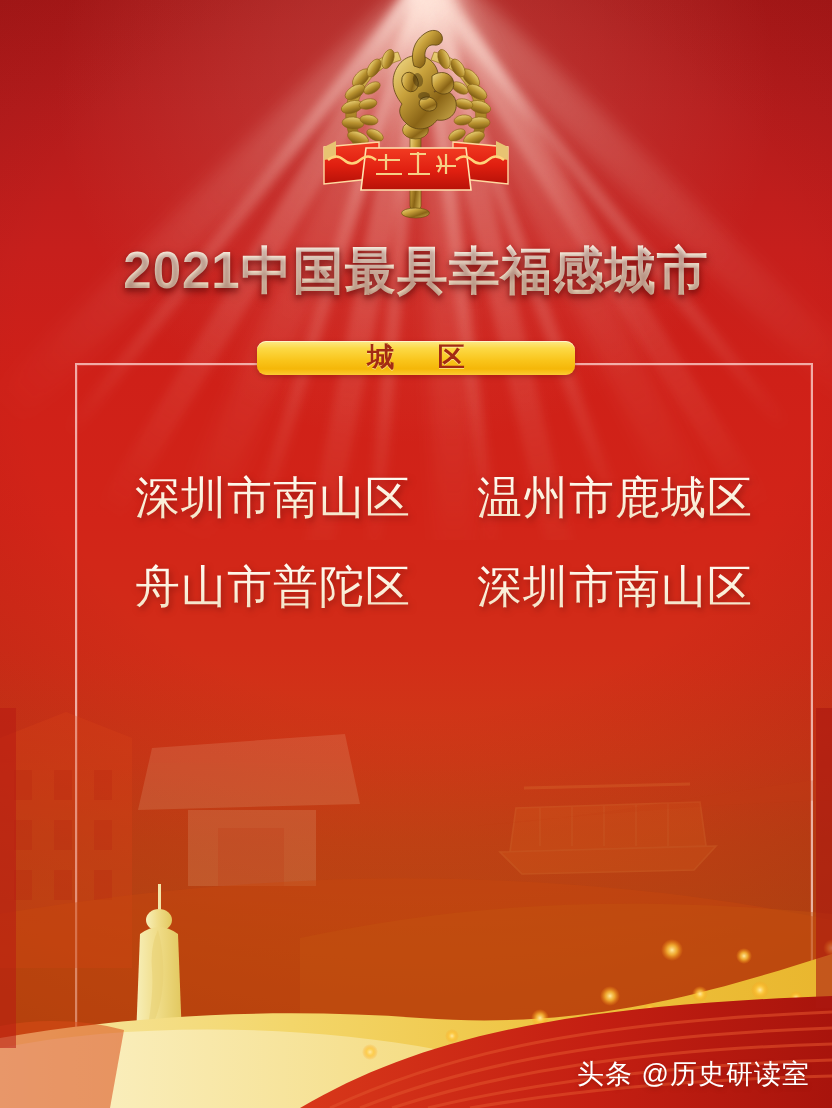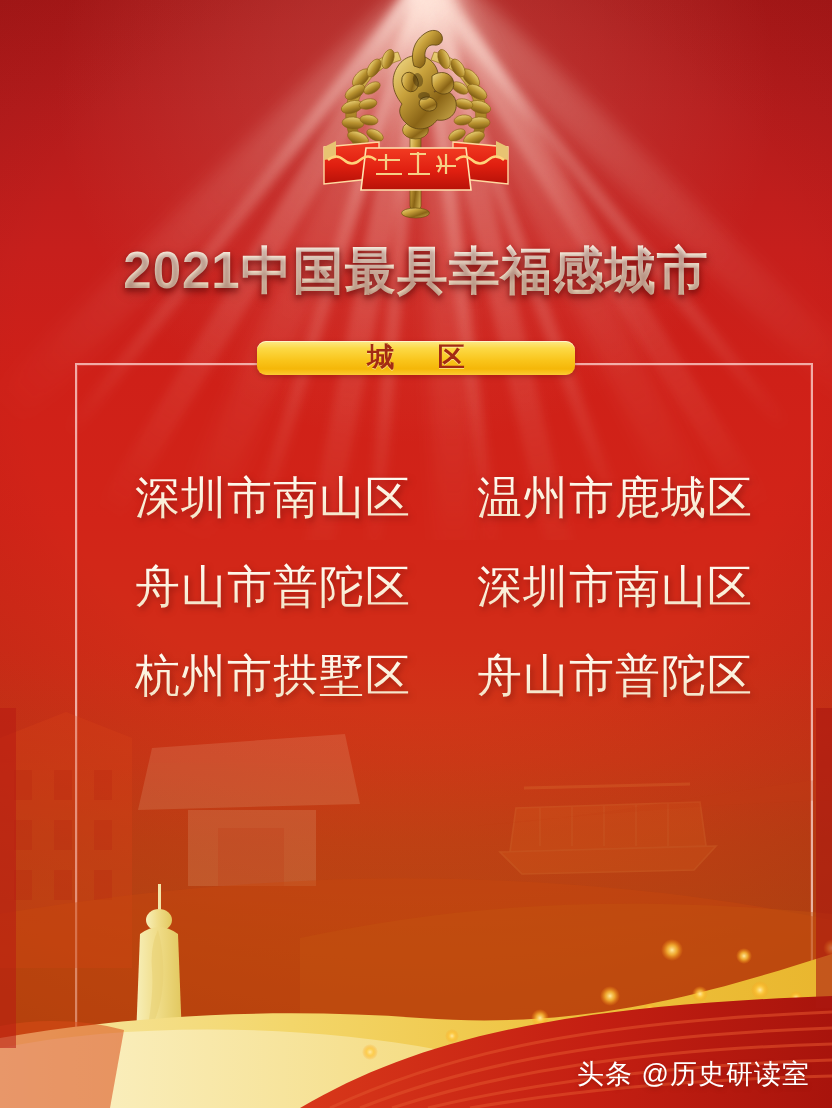--- a/index.html
+++ b/index.html
@@ -279,24 +279,20 @@
 
   <div class="cities">
     <div class="city-row">
       <div class="city">深圳市南山区</div>
       <div class="city">温州市鹿城区</div>
     </div>
     <div class="city-row">
       <div class="city">舟山市普陀区</div>
       <div class="city">深圳市南山区</div>
     </div>
-    <div class="city-row">
-      <div class="city">杭州市拱墅区</div>
-      <div class="city">舟山市普陀区</div>
-    </div>
   </div>
 
   <div class="scenery">
     <svg viewBox="0 0 832 400" width="832" height="400" preserveAspectRatio="none">
       <defs>
         <linearGradient id="goldWave" x1="0" y1="0" x2="1" y2="0">
           <stop offset="0%" stop-color="#f6e7a6"></stop>
           <stop offset="35%" stop-color="#f3d66a"></stop>
           <stop offset="70%" stop-color="#eec13c"></stop>
           <stop offset="100%" stop-color="#e9b62e"></stop>

